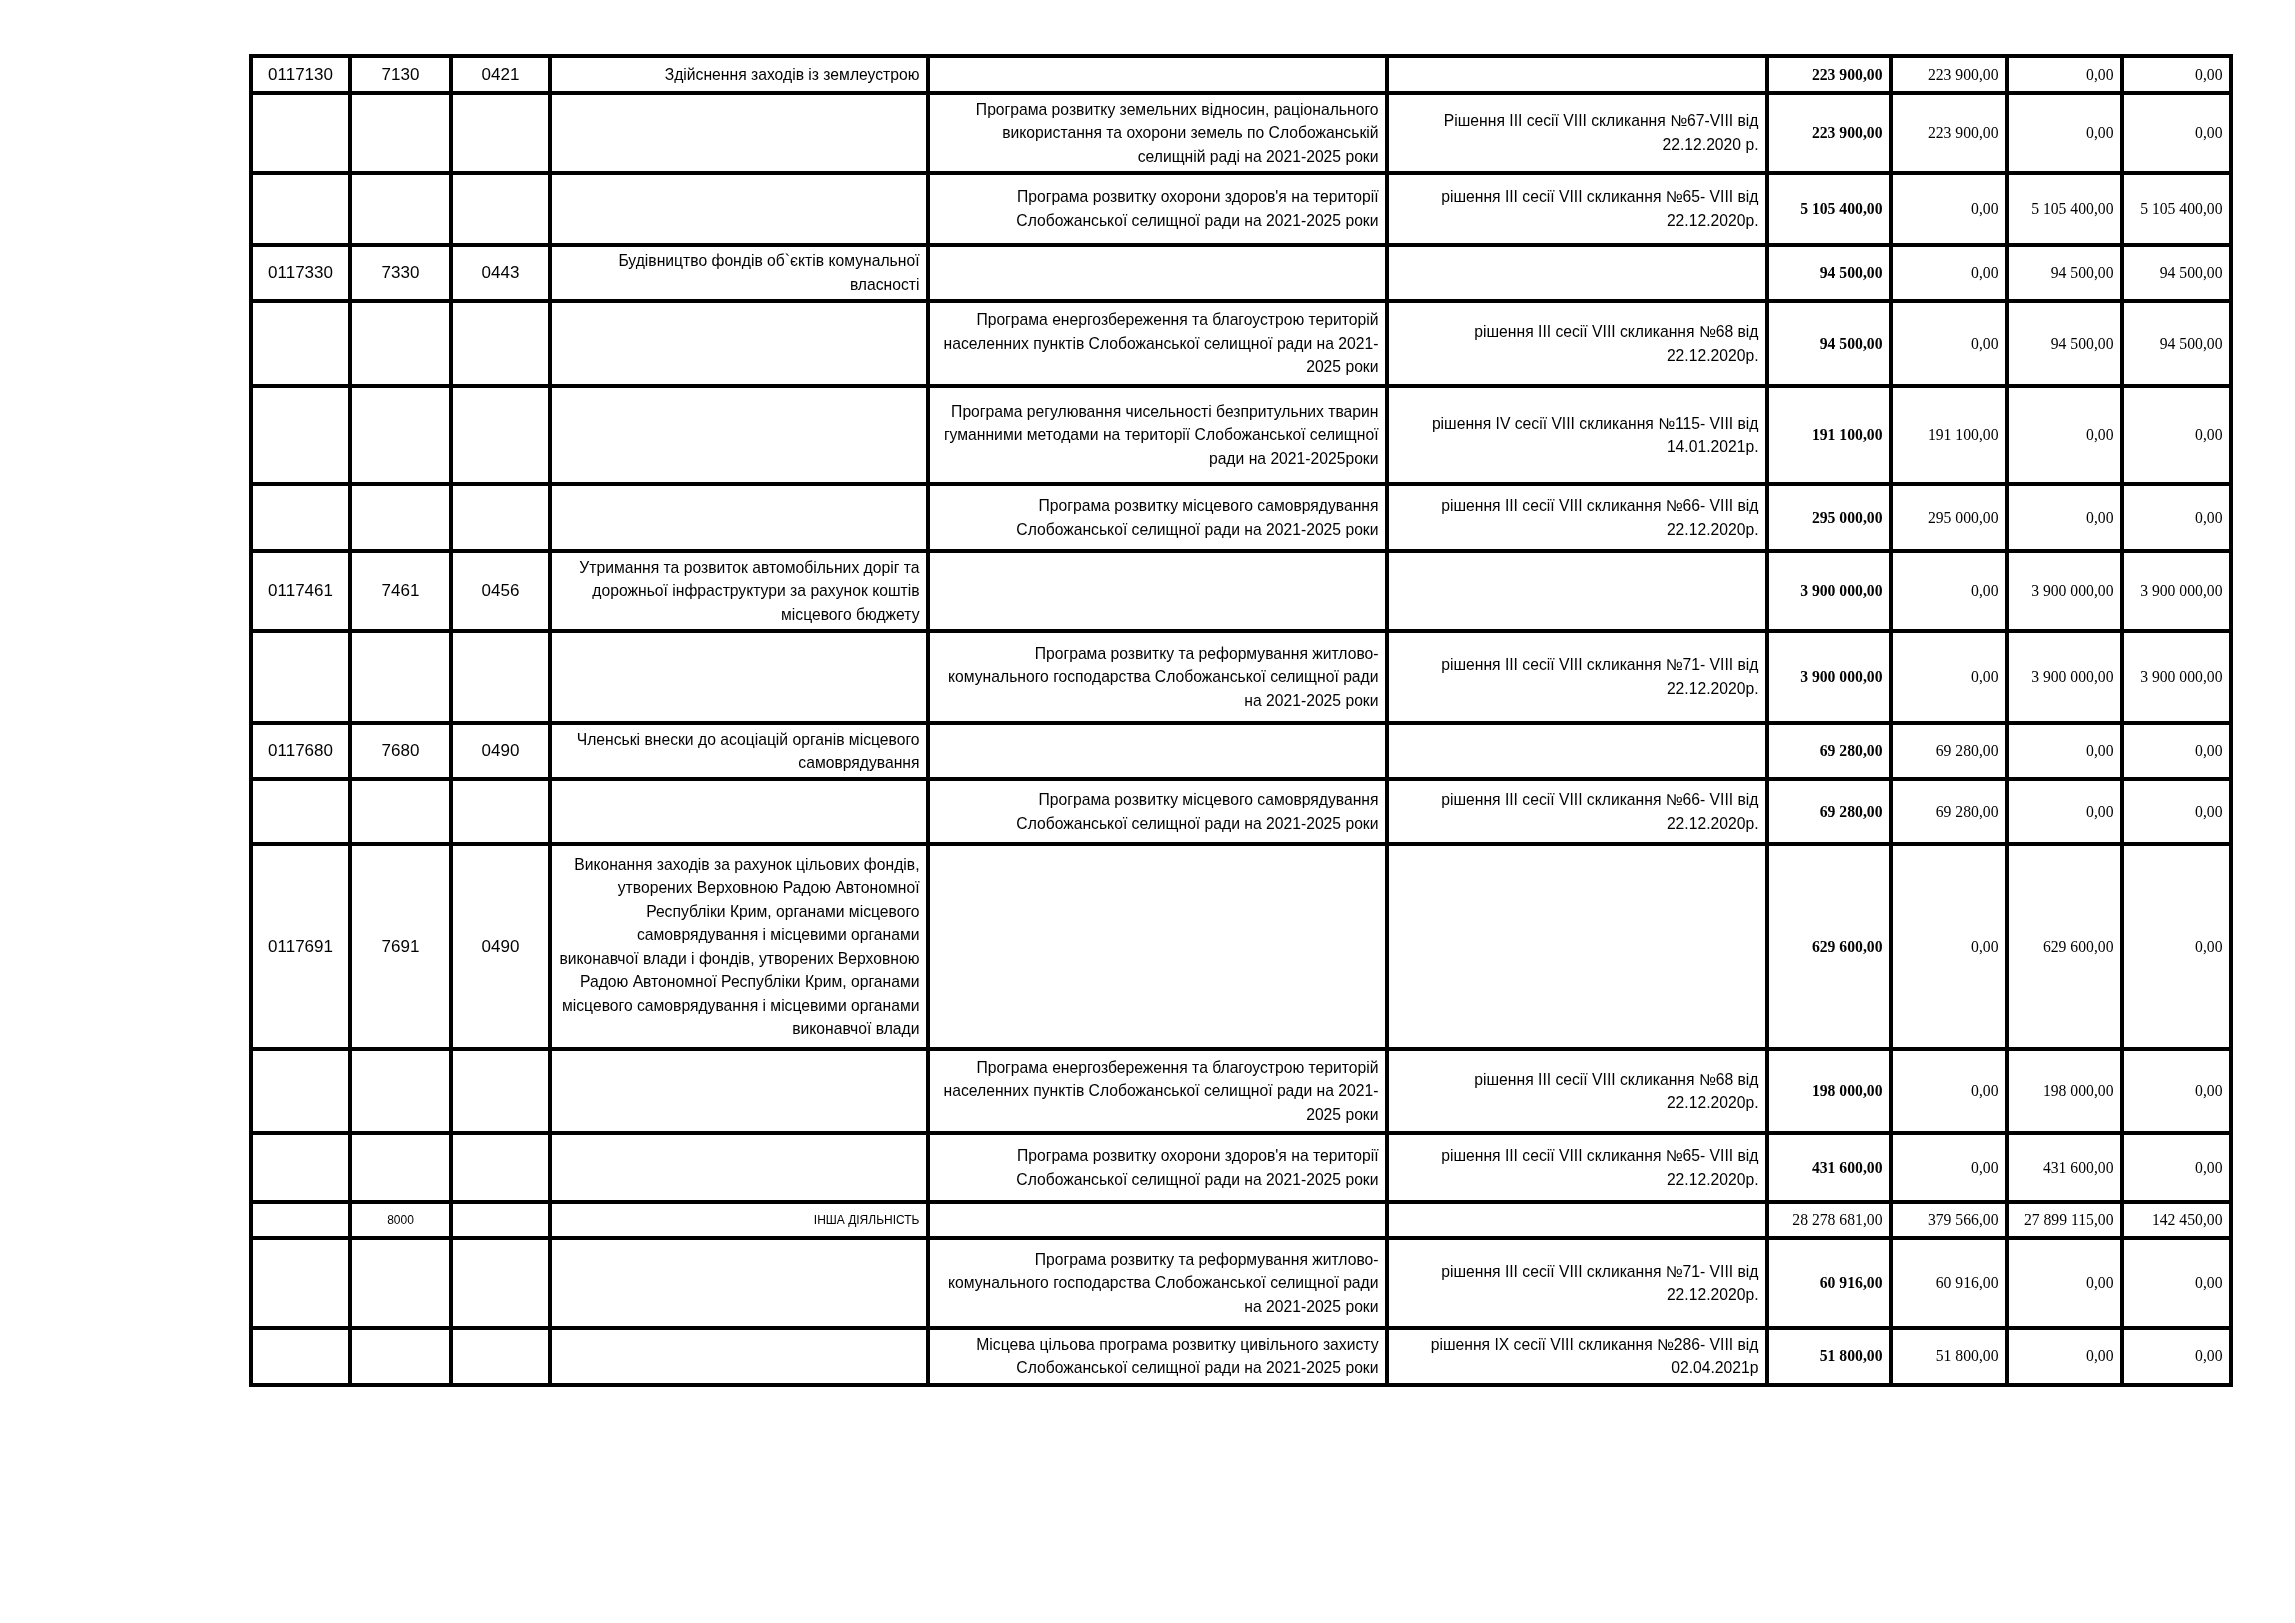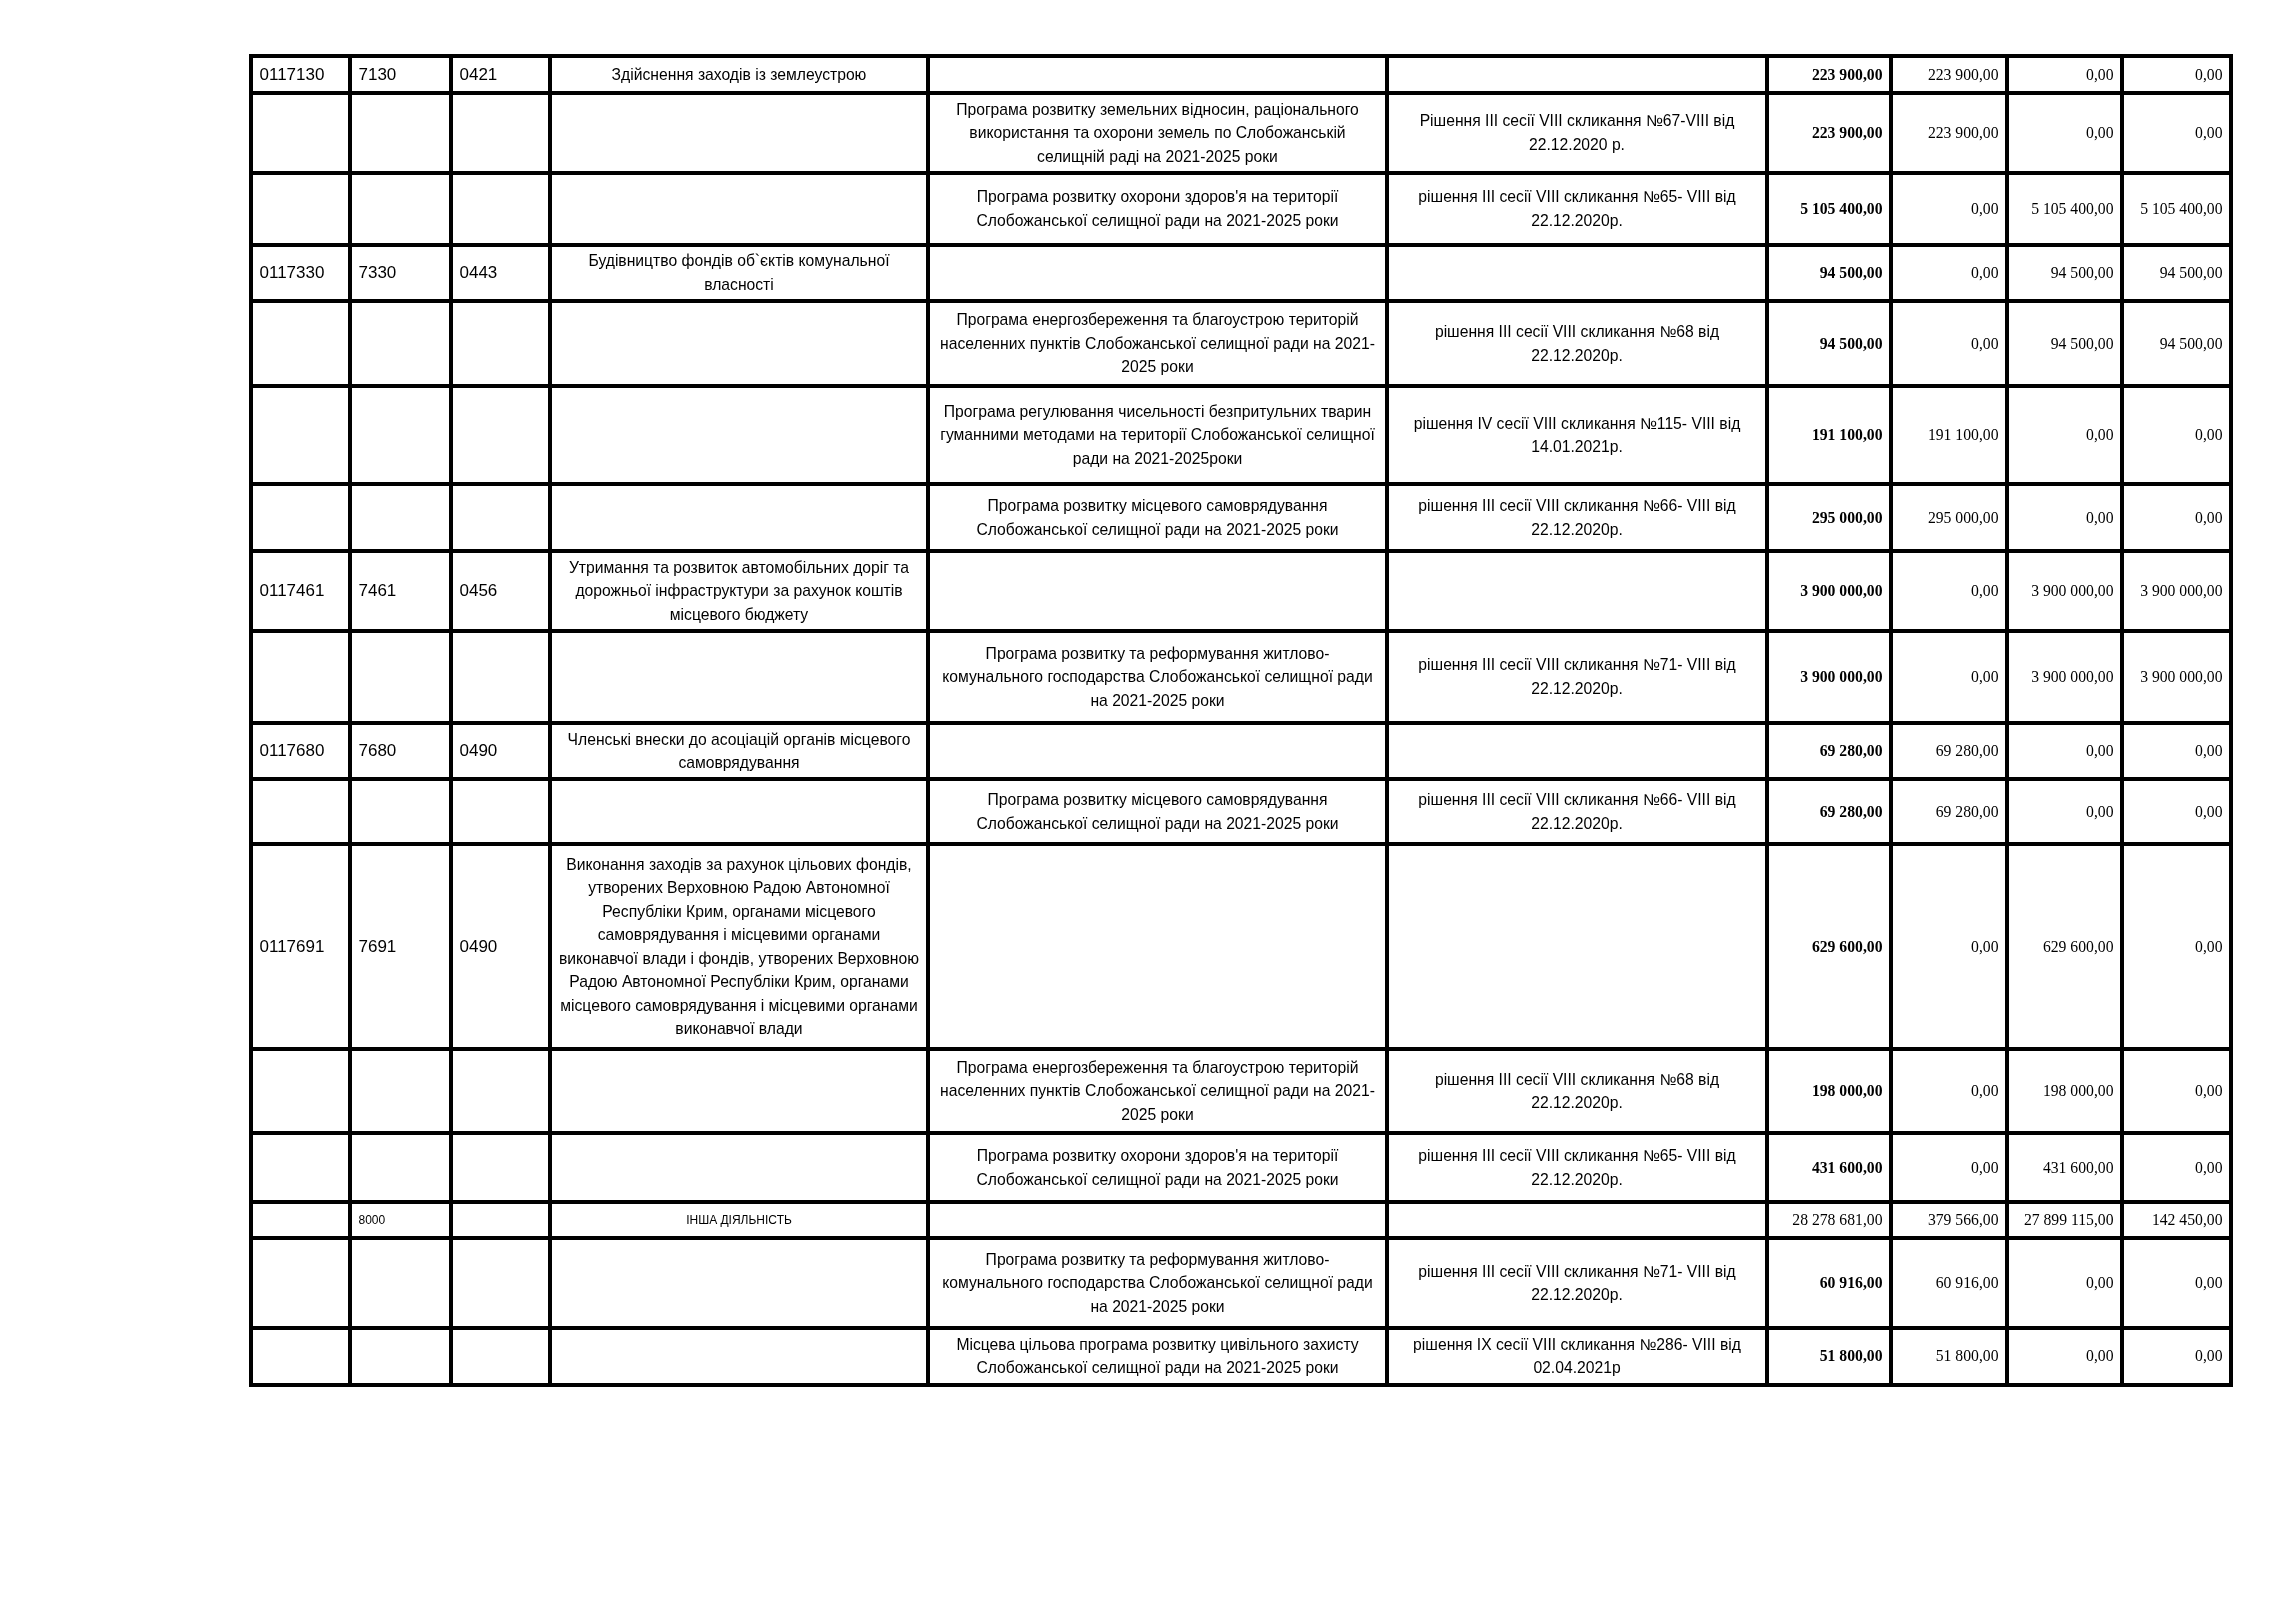--- a/index.html
+++ b/index.html
@@ -1,20 +1,20 @@
 <!DOCTYPE html>
 <html style="font-size:10.5px"><head>
 <meta charset="utf-8">
 <style>
   html,body{margin:0;padding:0;background:#e8e8e8}
   .page{position:relative;width:2295px;height:1623px;background:#ffffff;overflow:hidden}
   table.budget{border-collapse:collapse;position:absolute;left:249px;top:54px;table-layout:fixed}
   table.budget td{border:4.6px solid #000;padding:2.6px 6.5px;vertical-align:middle;overflow:hidden;color:#000}
-  td.code{text-align:left;font-family:"Liberation Sans",sans-serif;font-size:17px}
-  td.txt{font-family:"Liberation Sans",sans-serif;font-size:15.7px;line-height:1.5;text-align:center}
+  td.code{text-align:center;font-family:"Liberation Sans",sans-serif;font-size:17px}
+  td.txt{font-family:"Liberation Sans",sans-serif;font-size:15.7px;line-height:1.5;text-align:right}
   td.money{font-family:"Liberation Serif",serif;font-size:15.7px;text-align:right;padding-right:5.2px}
   td.m1{font-weight:bold;padding-right:9.2px}
   tr.total td.money{font-weight:normal}
   tr.total td.code,tr.total td.txt{font-weight:normal;font-size:12px}
   
   .r1{height:37px}.r2{height:71px}.r3{height:35px}.r4{height:72px}.r5{height:44px}
   .r6{height:85px}.r7{height:44px}.r8{height:98px}.r9{height:67px}.r10{height:70px}
   .r11{height:92px}.r12{height:46px}.r13{height:65px}.r14{height:205px}.r15{height:84px}
   .r16{height:69px}.r17{height:36px}.r18{height:69px}.r19{height:90px}.r20{height:47px}
 </style>

